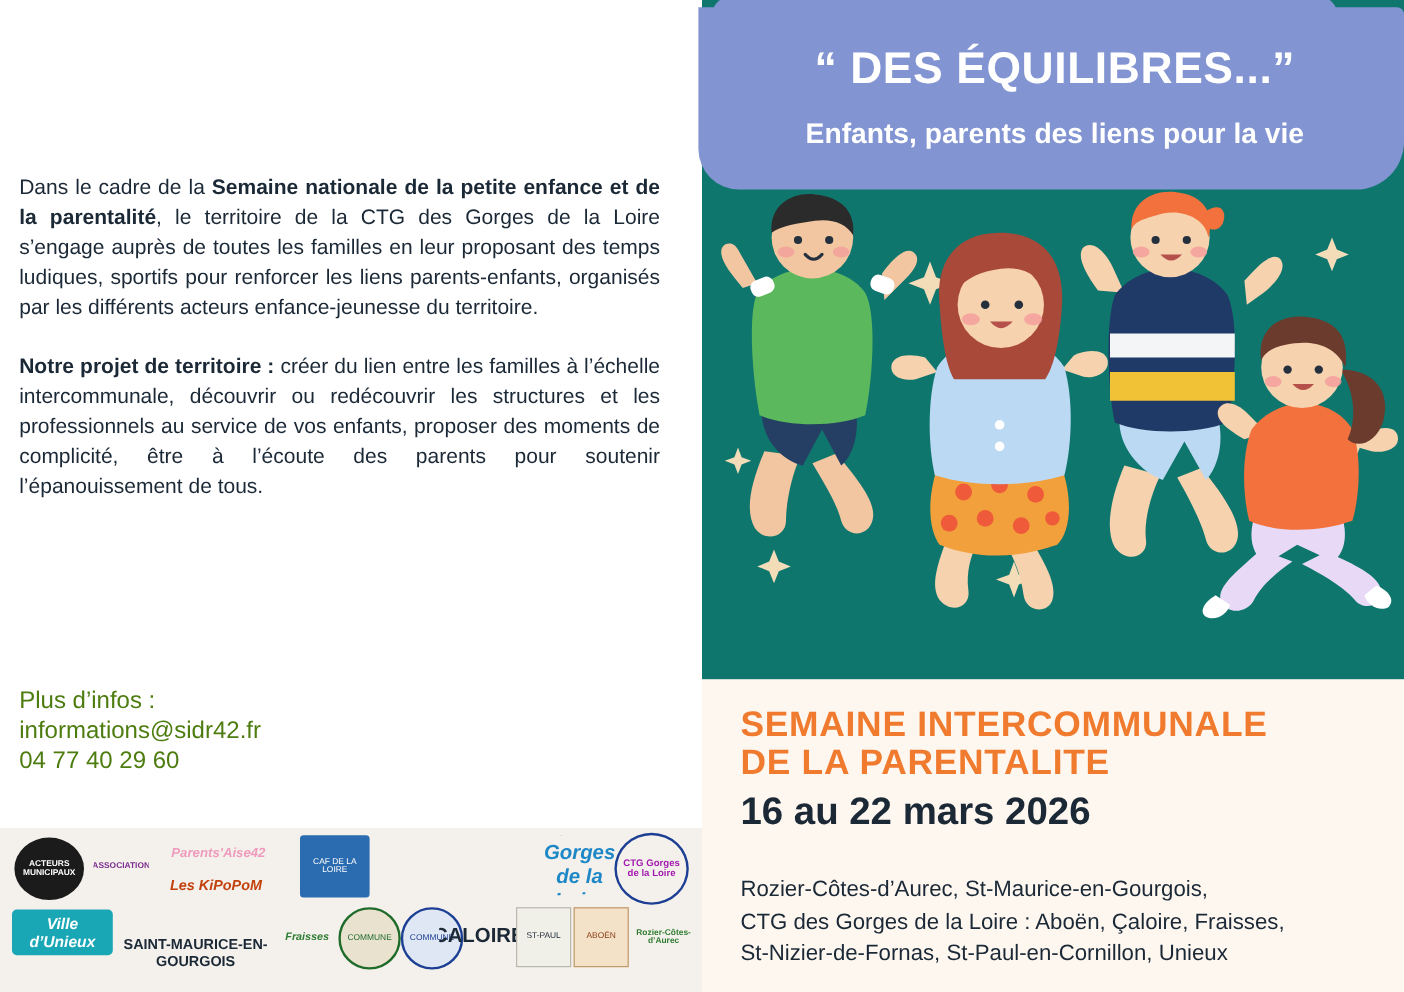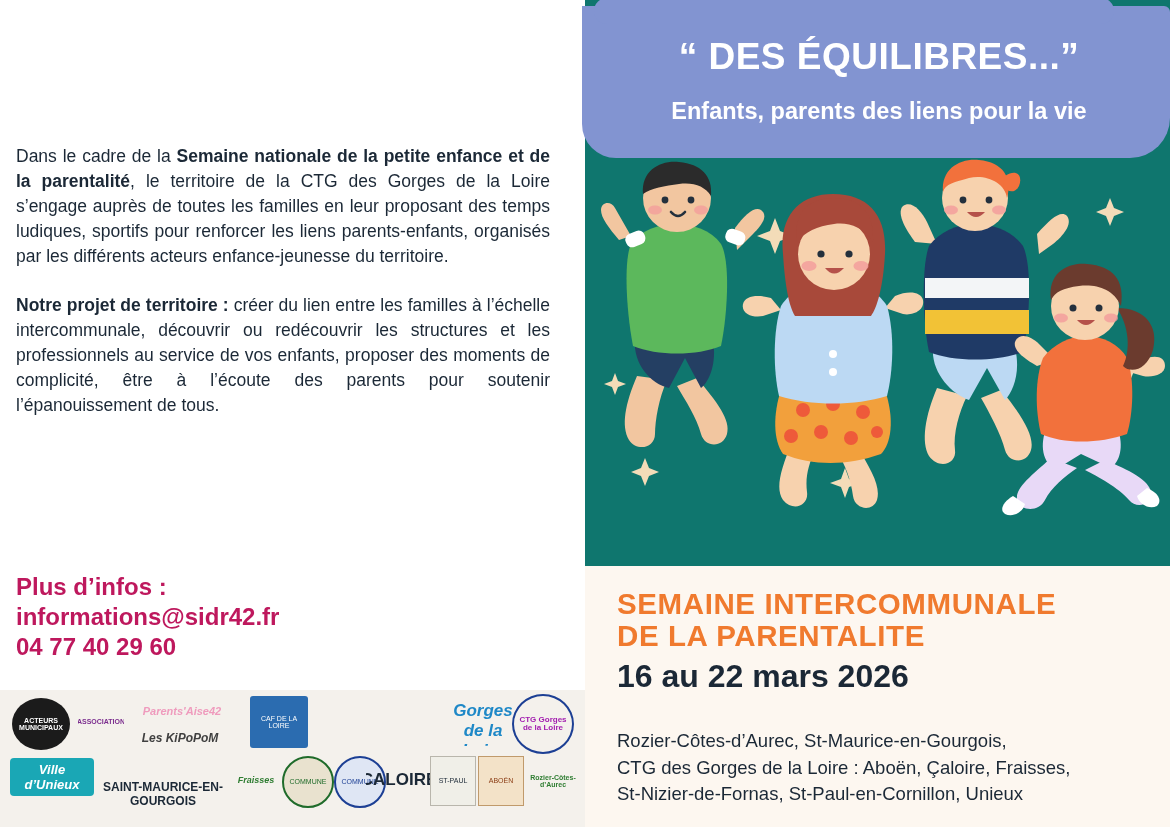--- a/index.html
+++ b/index.html
@@ -21,38 +21,38 @@
   .body-text{
     position:absolute;left:16px;top:144px;width:534px;
     font-size:17.5px;line-height:1.43;color:#1b2836;
     text-align:justify;
   }
   .body-text p{margin:0 0 24px 0;}
   .body-text b{font-weight:bold;}
 
   .contact{
     position:absolute;left:16px;top:572px;width:520px;
-    color:#be185d;font-weight:bold;font-size:24px;line-height:1.24;
+    color:#4d7c0f;font-weight:normal;font-size:20px;line-height:1.24;
   }
   .contact div{white-space:nowrap;}
 
   
   .logos{
     position:absolute;left:0;top:690px;width:585px;height:137px;
     background:#f4f1ec;
   }
   .logo{position:absolute;display:flex;align-items:center;justify-content:center;
         text-align:center;overflow:hidden;}
   .logo .cap{font-size:7px;line-height:1.05;}
 
   .l-acteurs{left:12px;top:8px;width:58px;height:52px;border-radius:50%;
     background:#1b1b1b;color:#fff;font-weight:bold;font-size:7px;}
   .l-purple{left:78px;top:6px;width:46px;height:52px;color:#7b2d8e;font-weight:bold;font-size:8px;}
   .l-parents{left:130px;top:8px;width:104px;height:26px;color:#ef9bbd;font-size:11px;font-style:italic;font-weight:bold;}
-  .l-kipopom{left:132px;top:36px;width:96px;height:24px;color:#404040;font-size:12px;font-weight:bold;font-style:italic;justify-content:center;}
+  .l-kipopom{left:132px;top:36px;width:96px;height:24px;color:#c2410c;font-size:12px;font-weight:bold;font-style:italic;justify-content:center;}
   .l-caf{left:250px;top:6px;width:58px;height:52px;background:#2b6cb0;color:#fff;font-size:7px;border-radius:3px;}
   .l-unieux-cs{left:310px;top:4px;width:130px;height:56px;color:#2f7fc1;font-size:9px;font-weight:bold;}
   .l-sidr{left:444px;top:6px;width:78px;height:50px;color:#1e88c7;font-size:17px;font-weight:bold;font-style:italic;}
   .l-ctg{left:512px;top:4px;width:58px;height:56px;border-radius:50%;border:2px solid #1c3f94;
     color:#a21caf;font-size:12px;font-weight:bold;}
 
   .l-villeunieux{left:10px;top:68px;width:84px;height:38px;background:#1aa7b5;color:#fff;
     font-size:13px;font-weight:bold;font-style:italic;border-radius:4px;}
   .l-stmaurice{left:96px;top:66px;width:134px;height:44px;color:#1b2836;font-size:12px;font-weight:bold;margin-top:16px;}
   .l-fraisses{left:232px;top:70px;width:48px;height:40px;color:#2f7d32;font-size:9px;font-weight:bold;font-style:italic;}

